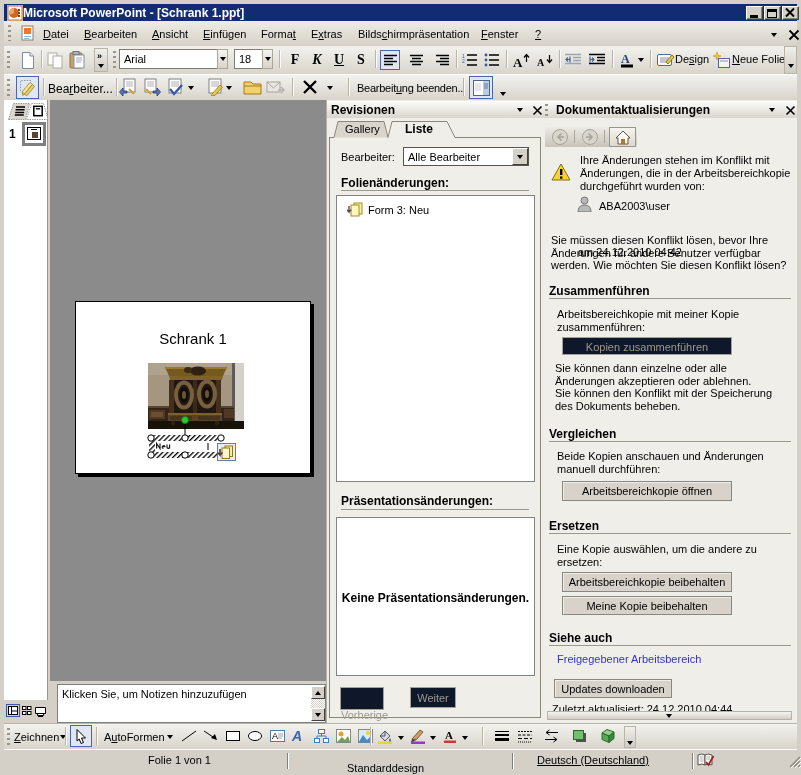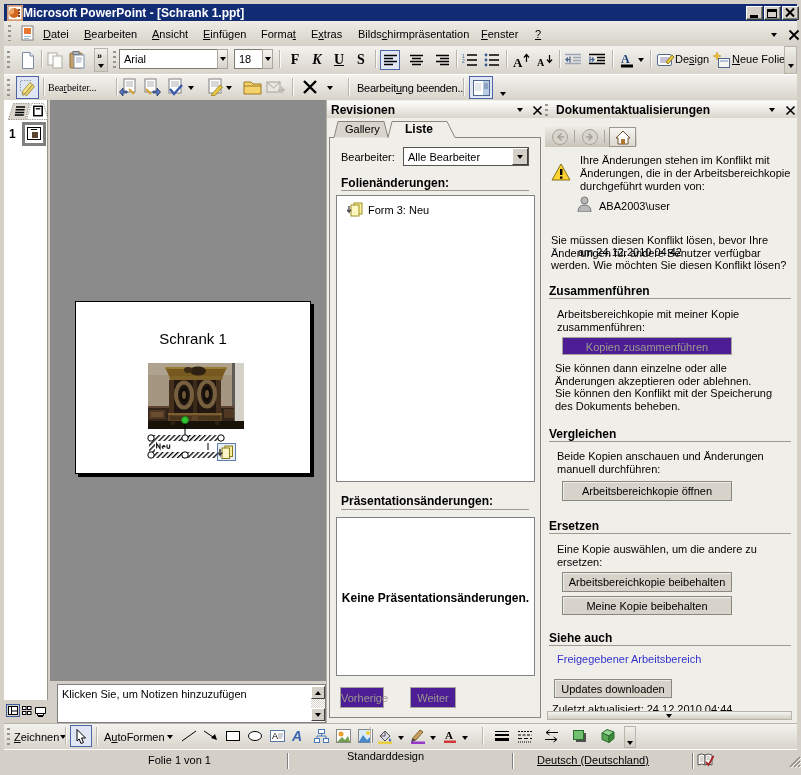--- a/index.html
+++ b/index.html
@@ -35,21 +35,21 @@
 #viewbtns { left:4px; top:700px; width:46px; height:23px; background:#d4d0c8; }
 #revpane { left:326px; top:100px; width:216px; height:623px; background:#f0eee8; border-left:1px solid #b5b1a7; font-size:11px; }
 #docpane { left:542px; top:100px; width:255px; height:623px; background:#f0eee8; font-size:11px; }
 .panetitle { left:0; top:1px; width:100%; height:17px; background:linear-gradient(#fdfdfb,#d9d5cc); font-weight:bold; font-size:12px; }
 .tpar { line-height:12.5px; }
 
 #slide { left:25px; top:201px; width:236px; height:173px; background:#fff; border:1px solid #000; box-shadow:3px 3px 0 #000; }
 
 .tpbtn { background:#d7d3ca; border:1px solid #8a877e; text-align:center; font-size:11px;
   box-shadow:inset 1px 1px 0 #efede8; padding-top:3px; height:19px; }
-.tpbtn.dis { background:#4c1d95; color:#9c998e; border-color:#a5a299; box-shadow:none; height:18px; }
+.tpbtn.dis { background:#0f172a; color:#9c998e; border-color:#a5a299; box-shadow:none; height:18px; }
 .hdr { font-weight:bold; font-size:12px; }
 .hrule { height:1px; background:#9c998e; }
 .listbox { background:#fff; border:1px solid #828282; }
 
 #drawbar { left:4px; top:723px; width:793px; height:26px; background:linear-gradient(#f3f2ee,#d8d4cb); border-top:1px solid #b9b5ab; }
 #statusbar { left:4px; top:749px; width:793px; height:22px; background:#d4d0c8; border-top:1px solid #fff; font-size:12px; }
 .ssep { width:1px; background:#808080; box-shadow:1px 0 0 #fff; top:3px; height:16px; }
 </style>
 </head>
 <body>
@@ -241,21 +241,21 @@
     <div class="abs gripdots" style="left:3px;top:4px;height:17px;"></div>
     <div class="abs tico selbox" style="left:12px;top:1px;width:23px;height:23px;">
       <svg width="19" height="19" viewBox="0 0 19 19">
         <path d="M2.5 13 V2.5 H13" fill="none" stroke="#8a94a8" stroke-width="1" stroke-dasharray="1.4 1.4"></path>
         <path d="M4 14 L12 4.5 L14.5 6.5 L6.5 16 Z" fill="#f6e88a" stroke="#94803a" stroke-width="0.8"></path>
         <path d="M6.5 16 L14.5 6.5 L16.5 8.5 L8.5 18 Z" fill="#e8d06a" stroke="#94803a" stroke-width="0.8"></path>
         <path d="M4 14 L5 17.5 L6.5 16" fill="#d8b850" stroke="#94803a" stroke-width="0.8"></path>
       </svg>
     </div>
     <div class="abs tsep" style="left:39px;top:3px;"></div>
-    <div class="abs" style="left:44px;top:7px;font-size:10px;font-family:Liberation Serif, serif;">Bea<u>r</u>beiter...</div>
+    <div class="abs" style="left:44px;top:7px;font-size:12px;">Bea<u>r</u>beiter...</div>
     <div class="abs tsep" style="left:112px;top:3px;"></div>
     <div class="abs tico" style="left:114px;top:2px;">
       <svg width="18" height="18" viewBox="0 0 18 18">
           <rect x="5" y="1" width="11" height="13" fill="#fff" stroke="#808080"></rect>
           <path d="M7 4 H14 M7 6 H14 M7 8 H14" stroke="#b0b0b0"></path>
           <path d="M8 13 H4 V10 L0.5 14 L4 18 V15 H8 Z" fill="#5a78c0" stroke="#203868" stroke-width="0.8"></path>
           <path d="M10 11 l5 5" stroke="#d0a030" stroke-width="2"></path>
         </svg>
     </div>
     <div class="abs tico" style="left:138px;top:2px;">
@@ -473,21 +473,21 @@
             <path d="M2 4 v6 l-2.2 -2.2 M2 10 l2.2 -2.2" stroke="#505050" stroke-width="1.4" fill="none"></path>
           </svg>
       </div>
       <div class="abs" style="left:31px;top:8px;">Form 3: Neu</div>
     </div>
     <div class="abs hdr" style="left:14px;top:394px;">Präsentationsänderungen:</div>
     <div class="abs hrule" style="left:14px;top:409px;width:188px;"></div>
     <div class="abs listbox" style="left:9px;top:417px;width:199px;height:159px;">
       <div class="abs" style="left:0;top:73px;width:100%;text-align:center;font-weight:bold;font-size:12px;">Keine Präsentationsänderungen.</div>
     </div>
-    <div class="abs tpbtn dis" style="left:13px;top:587px;width:44px;height:21px;padding-top:4px;">Vorherige</div>
+    <div class="abs tpbtn dis" style="left:13px;top:587px;width:44px;height:21px;padding-top:21px;">Vorherige</div>
     <div class="abs tpbtn dis" style="left:83px;top:587px;width:46px;height:21px;padding-top:4px;">Weiter</div>
   </div>
 
   <div class="abs" id="docpane">
     <div class="abs panetitle">
         <span style="position:absolute;left:14px;top:2px;">Dokumentaktualisierungen</span>
       <div class="abs arr-down" style="left:227px;top:7px;"></div>
       <svg class="abs" style="left:243px;top:4px;" width="11" height="11" viewBox="0 0 11 11">
           <path d="M1.5 1.5 L9.5 9.5 M9.5 1.5 L1.5 9.5" stroke="#000" stroke-width="1.6"></path>
         </svg>
@@ -687,21 +687,21 @@
         </svg>
       </div>
     <div class="abs" style="left:620px;top:2px;width:12px;height:22px;background:linear-gradient(#f0efe9,#cfccc2);border:1px solid #b8b4a9;">
         <div class="arr-down" style="margin:14px 0 0 2px;"></div>
       </div>
   </div>
 
   <div class="abs" id="statusbar">
     <div class="abs" style="left:144px;top:4px;font-size:11px;">Folie 1 von 1</div>
     <div class="abs ssep" style="left:283px;"></div>
-    <div class="abs" style="left:343px;top:0;font-size:11px;">Standarddesign</div>
+    <div class="abs" style="left:343px;top:12px;font-size:11px;">Standarddesign</div>
     <div class="abs ssep" style="left:508px;"></div>
     <div class="abs" style="left:533px;top:4px;font-size:11px;text-decoration:underline;">Deutsch (Deutschland)</div>
     <div class="abs ssep" style="left:688px;"></div>
     <div class="abs" style="left:692px;top:2px;">
       <svg width="20" height="17" viewBox="0 0 20 17">
           <path d="M2 3 Q6 1 9 3 V13 Q6 11 2 13 Z" fill="#f8f6f0" stroke="#555"></path>
           <path d="M16 3 Q12 1 9 3 V13 Q12 11 16 13 Z" fill="#f8f6f0" stroke="#555"></path>
           <path d="M4 5 H7.5 M4 7 H7.5 M4 9 H7.5 M10.5 5 H14 M10.5 7 H14" stroke="#999" stroke-width="0.7"></path>
           <path d="M10 10 l2.5 3 l5 -9" stroke="#a02020" stroke-width="1.8" fill="none"></path>
         </svg>

